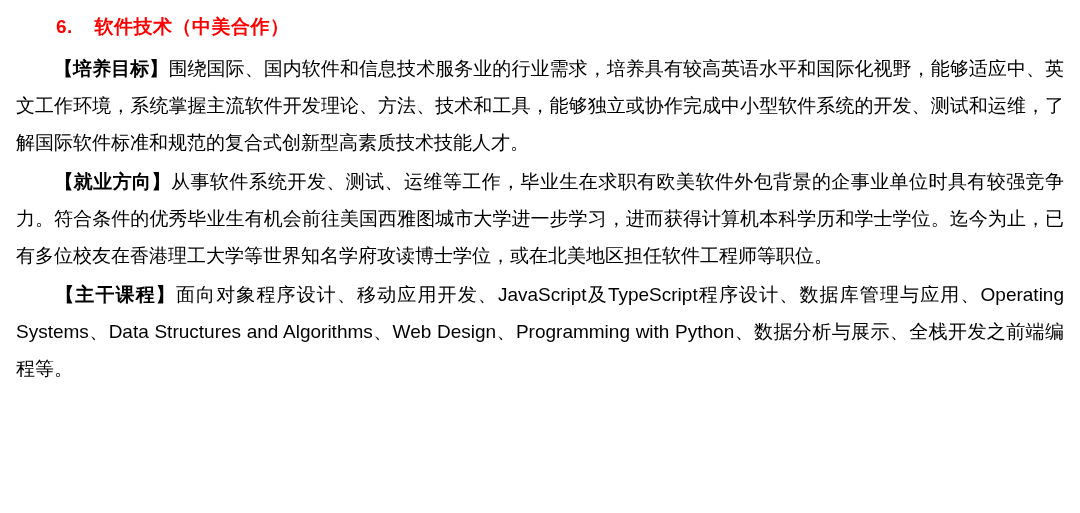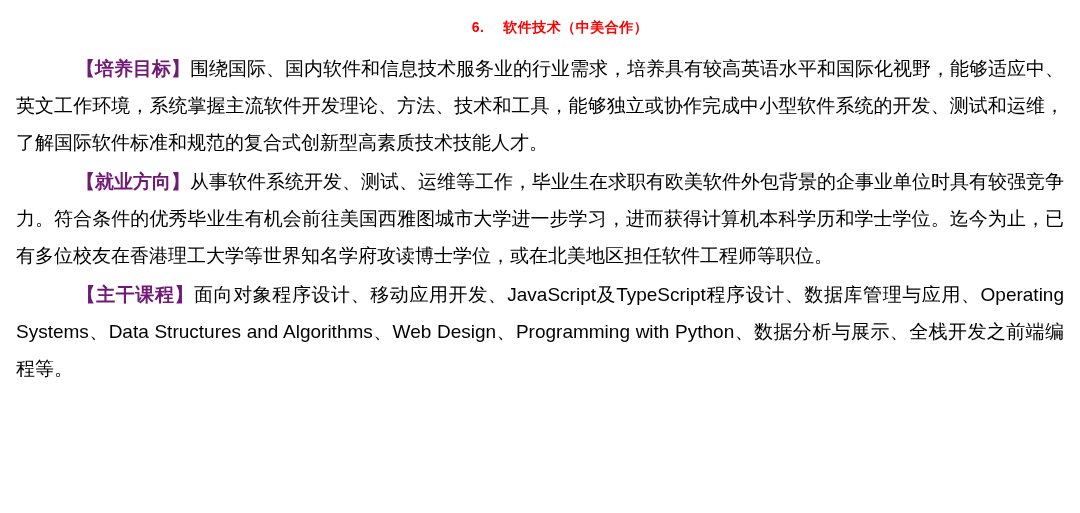--- a/index.html
+++ b/index.html
@@ -17,43 +17,41 @@
   .page {
     position: relative;
     width: 1080px;
     height: 513px;
     box-sizing: border-box;
     padding: 8px 16px 0 16px;
   }
   .section-heading {
     color: #ff0000;
     font-weight: bold;
-    font-size: 14px;
+    font-size: 19px;
     line-height: 30px;
     margin: 4px 0 8px 40px;
     letter-spacing: 0.5px;
-    text-align: center;
   }
   .para {
     font-size: 19px;
     line-height: 1.95;
     text-align: justify;
     text-justify: inter-ideograph;
     margin: 0 0 2px 0;
     text-indent: 0;
   }
   .para .indent {
     display: inline-block;
     width: 38px;
   }
   .tag {
-    color: #701a75;
+    color: #000000;
     font-weight: bold;
     white-space: nowrap;
-    margin-left: 22px;
   }
   .body-text {
     color: #000000;
   }
 </style>
 </head>
 <body>
 
 <div class="page">
 

